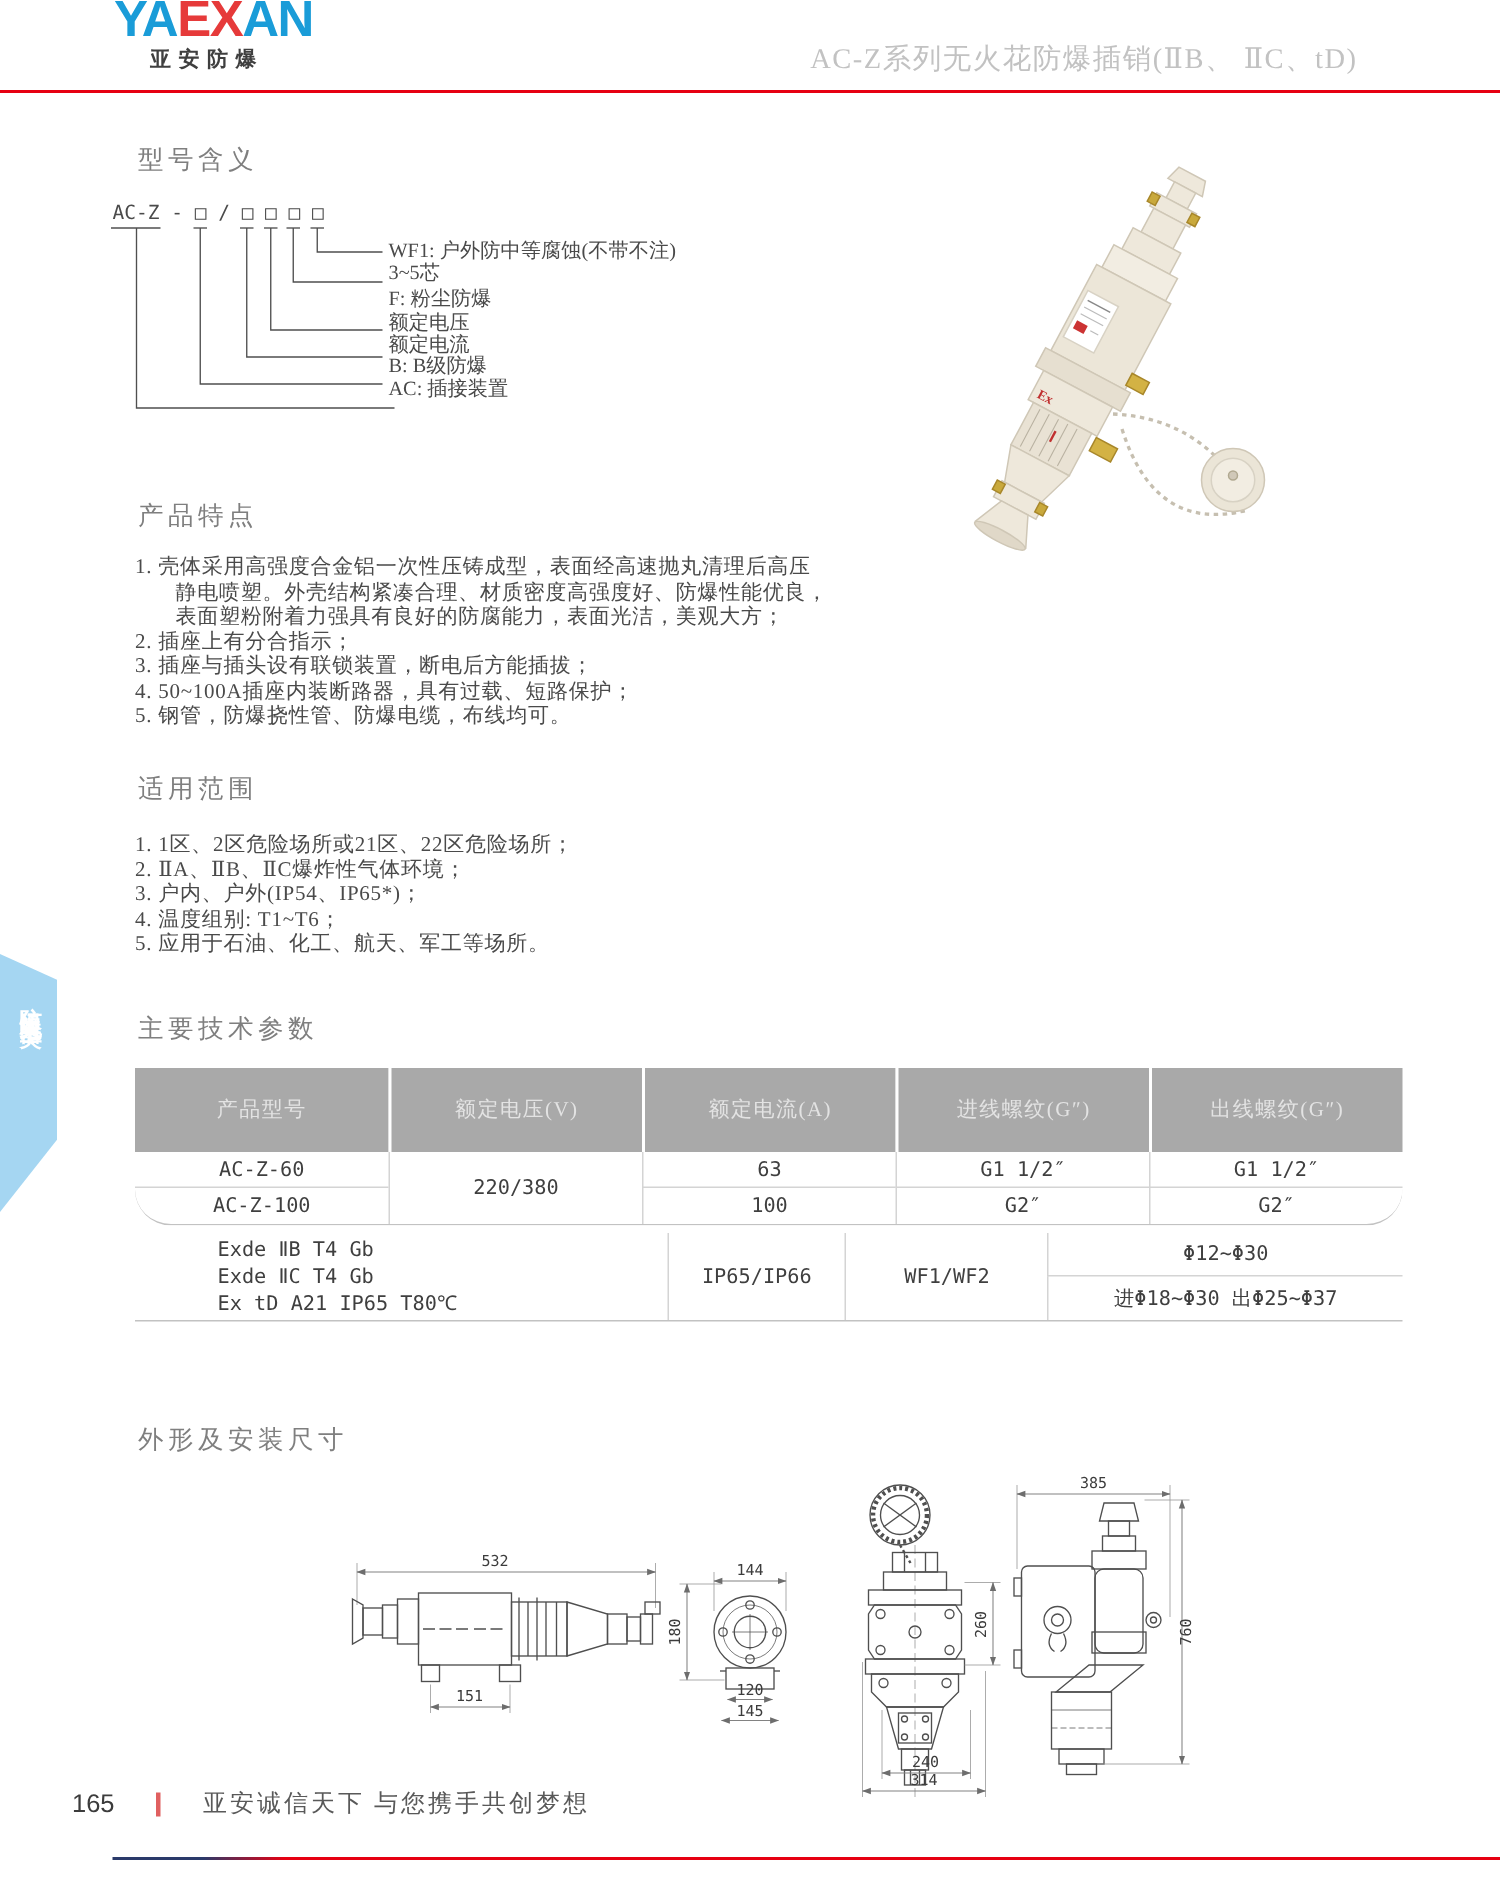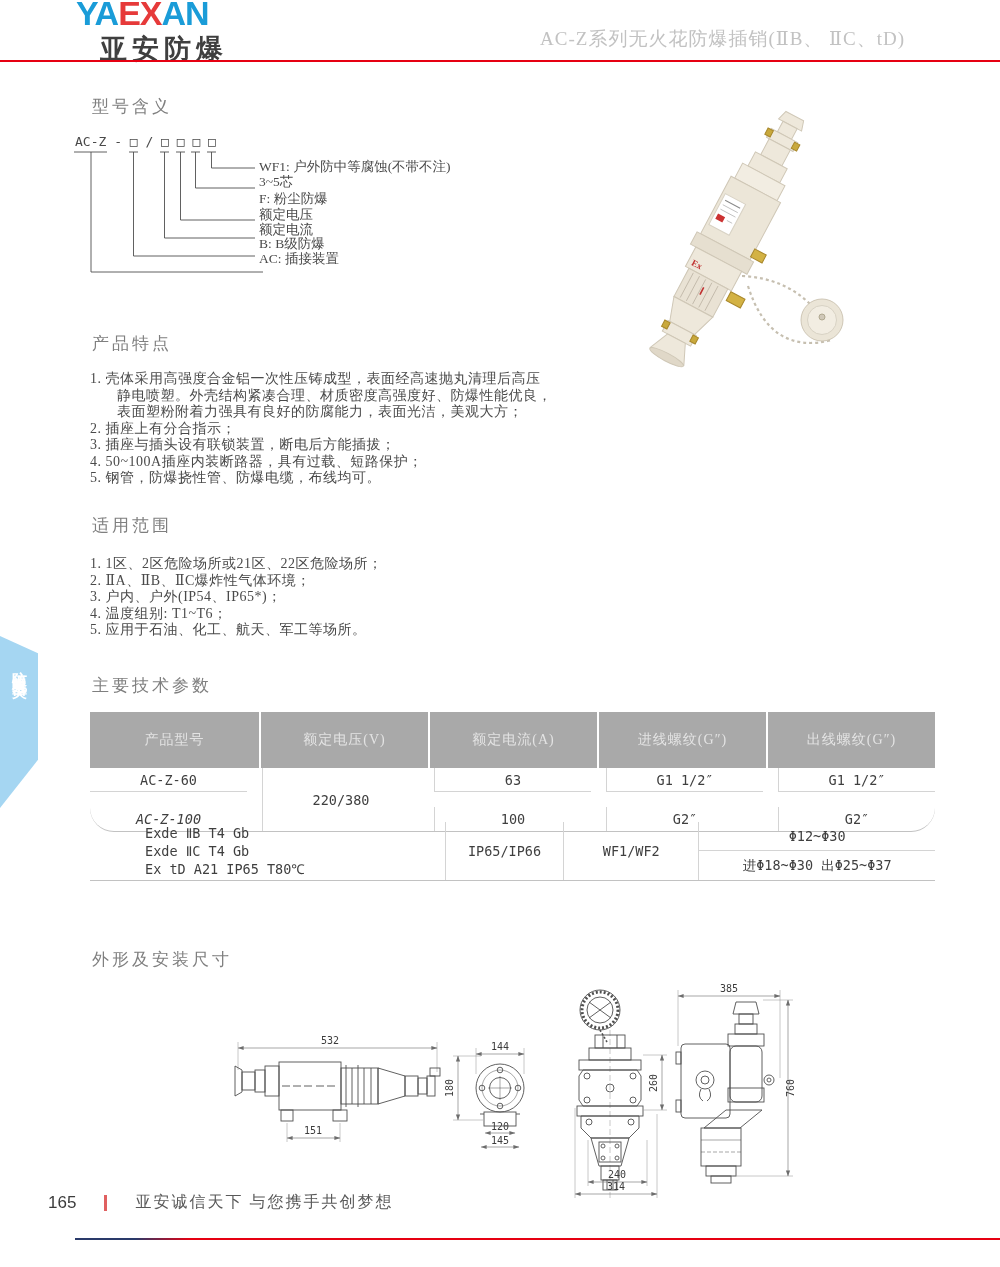--- a/index.html
+++ b/index.html
@@ -4,21 +4,21 @@
 <style>
   html,body{margin:0;padding:0;background:#ffffff;}
   .page{position:relative;width:1000px;height:1267px;background:#fff;overflow:hidden;
         font-family:"Liberation Serif","DejaVu Serif",serif;color:#4a4a4a;}
 
   
   .logo{position:absolute;left:76px;top:-4px;font-family:"Liberation Sans","DejaVu Sans",sans-serif;
         font-weight:bold;font-size:34px;letter-spacing:-1px;line-height:34px;}
   .logo .blue{color:#1a9cd8;} .logo .red{color:#e63a3a;}
   .logo-sub{position:absolute;left:100px;top:31px;font-family:"Liberation Sans","DejaVu Sans",sans-serif;
-        font-weight:bold;font-size:27px;color:#3f3f3f;letter-spacing:5px;text-align:right;}
+        font-weight:bold;font-size:14px;color:#3f3f3f;letter-spacing:5px;text-align:right;}
   .page-title{position:absolute;top:26px;right:95px;font-size:19px;color:#c2c2c2;letter-spacing:1px;}
   .red-rule{position:absolute;top:60px;left:0;width:1000px;height:2px;background:#e60012;}
 
   
   .side-tab{position:absolute;left:0;top:636px;width:38px;height:172px;background:#a5d6f2;
         clip-path:polygon(0 0,100% 10%,100% 72%,0 100%);display:flex;justify-content:center;
         box-sizing:border-box;padding-top:24px;}
   .side-tab-label{writing-mode:vertical-rl;text-orientation:upright;color:#ffffff;font-size:15px;
         letter-spacing:3px;font-weight:bold;font-family:"Liberation Sans","DejaVu Sans",sans-serif;}
 
@@ -32,21 +32,21 @@
 
   
   .tbl{position:absolute;left:90px;width:845px;font-size:14px;}
   .tbl-header{display:grid;height:56px;}
   .t1 .tbl-header,.t1 .tbl-body{grid-template-columns:repeat(5,1fr);border-radius:24px;}
   .t2 .tbl-header,.t2 .tbl-body{grid-template-columns:42% 14% 16% 28%;}
   .th{background:#a9a9a9;color:#e3e3e3;display:flex;flex-direction:column;align-items:center;
         justify-content:center;letter-spacing:1px;}
   .th:not(:first-child){border-left:2px solid #ffffff;}
   .tbl-body{display:grid;border-bottom:1px solid #c2c2c2;}
-  .t1 .tbl-body{grid-template-rows:24px 24px;gap:15px;}
+  .t1 .tbl-body{grid-template-rows:24px 24px;}
   .t2 .tbl-body{grid-template-rows:29px 29px;}
   .td{display:flex;align-items:center;justify-content:center;color:#3f3f3f;}
   .vline{border-left:1px solid #d4d4d4;}
   .hline{border-bottom:1px solid #d4d4d4;}
   .mono{font-family:"DejaVu Sans Mono","Liberation Mono",monospace;font-size:13.5px;}
   .marks-cell{flex-direction:column;align-items:flex-start;justify-content:center;padding-left:55px;
         line-height:18px;}
   .cable-unit{font-size:12px;line-height:13px;}
 
   
@@ -194,21 +194,21 @@
       <div class="th">额定电流(A)</div>
       <div class="th">进线螺纹(G″)</div>
       <div class="th">出线螺纹(G″)</div>
     </div>
     <div class="tbl-body">
       <div class="td mono hline" style="grid-column:1;grid-row:1;">AC-Z-60</div>
       <div class="td mono vline" style="grid-column:2;grid-row:1/3;">220/380</div>
       <div class="td mono vline hline" style="grid-column:3;grid-row:1;text-align:right;">63</div>
       <div class="td mono vline hline" style="grid-column:4;grid-row:1;">G1 1/2″</div>
       <div class="td mono vline hline" style="grid-column:5;grid-row:1;">G1 1/2″</div>
-      <div class="td mono" style="grid-column:1;grid-row:2;font-style:italic;">AC-Z-100</div>
+      <div class="td mono" style="grid-column:1;grid-row:2;">AC-Z-100</div>
       <div class="td mono vline" style="grid-column:3;grid-row:2;">100</div>
       <div class="td mono vline" style="grid-column:4;grid-row:2;">G2″</div>
       <div class="td mono vline" style="grid-column:5;grid-row:2;">G2″</div>
     </div>
   </div>
 
   <div class="tbl t2" style="top:822px;">
     <div class="tbl-body">
       <div class="td mono marks-cell" style="grid-column:1;grid-row:1/3;">
         <span>Exde ⅡB T4 Gb</span>

